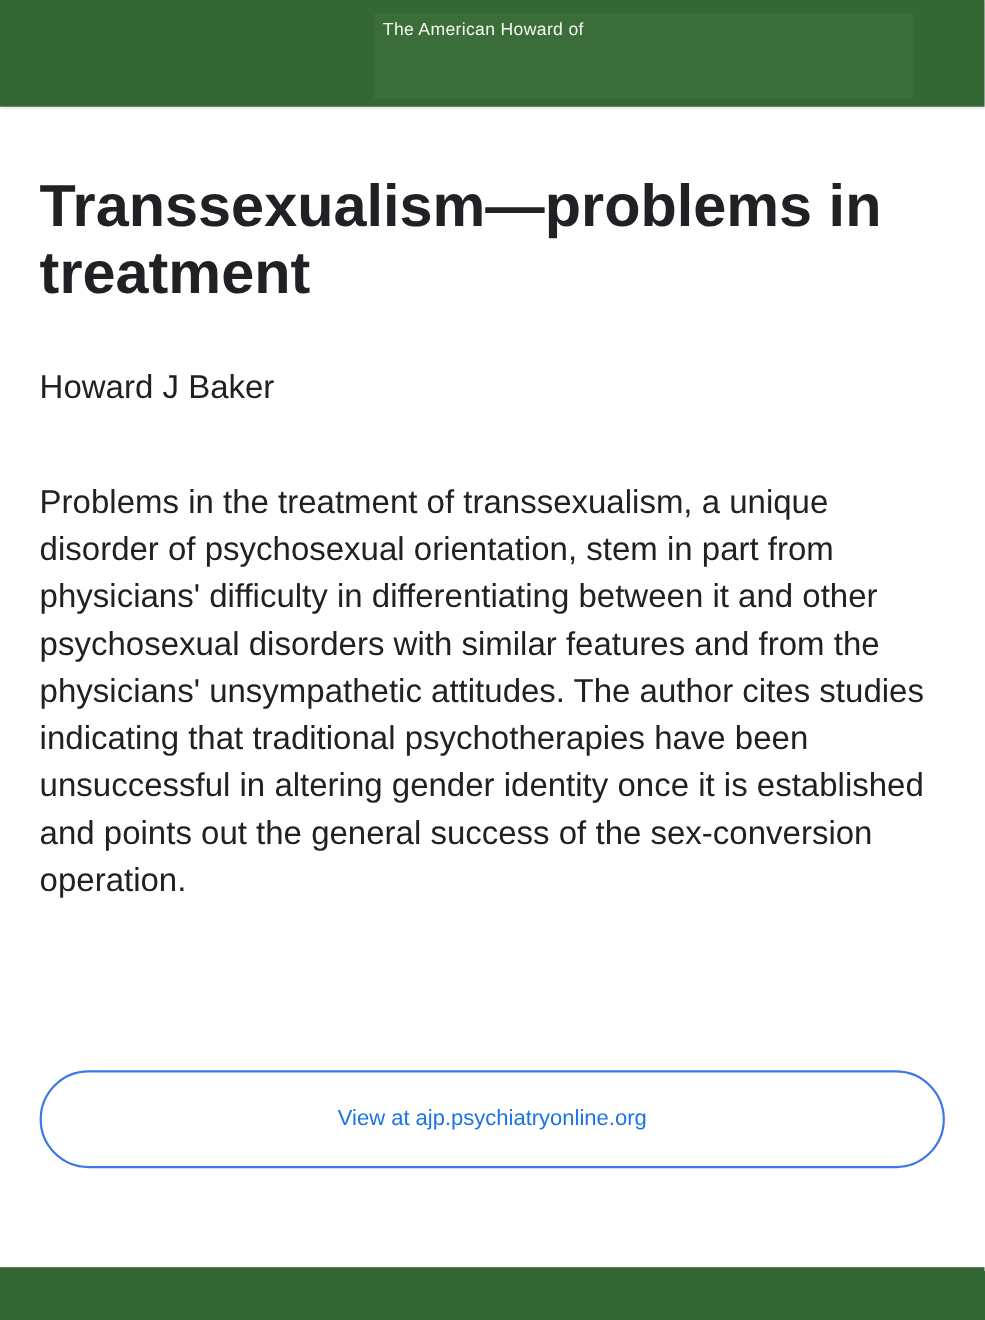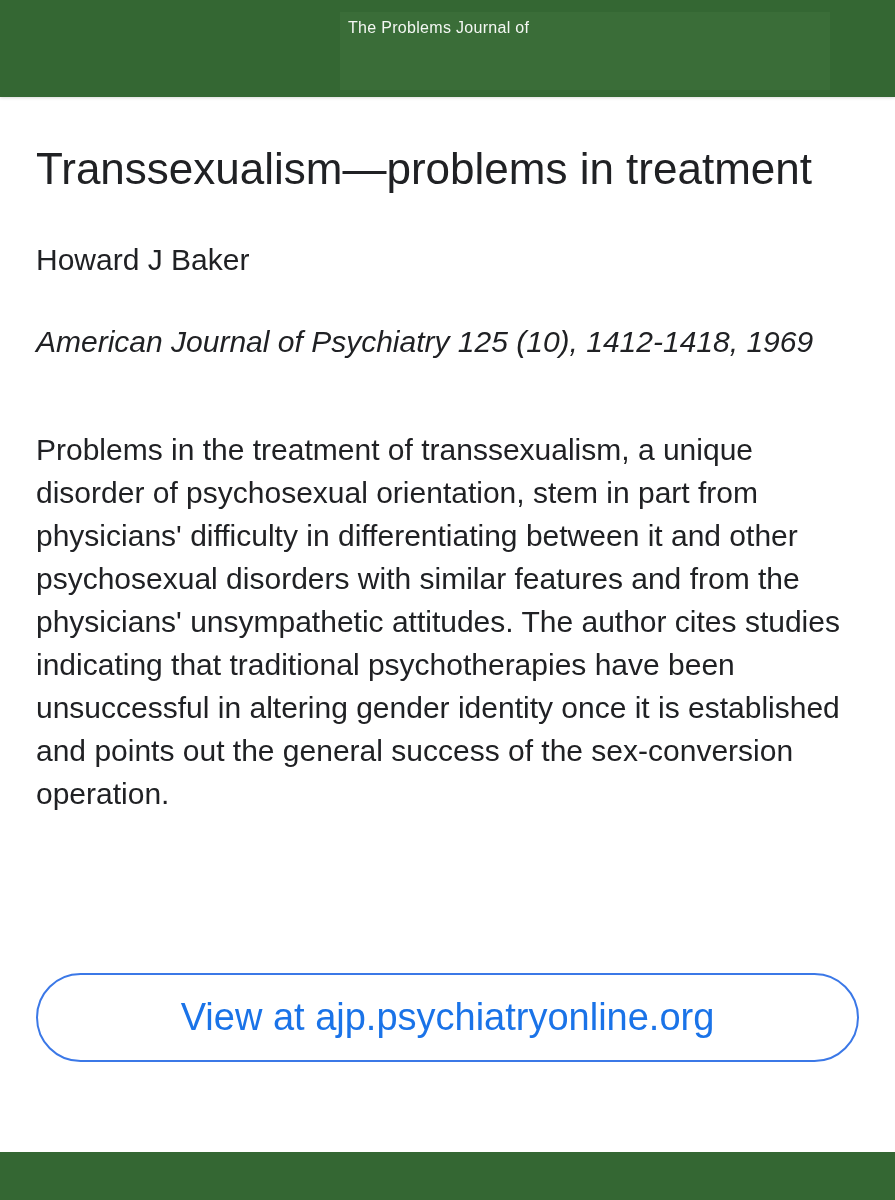--- a/index.html
+++ b/index.html
@@ -58,28 +58,28 @@
     white-space: nowrap;
   }
 
   
   .content {
     position: absolute;
     left: 36px; top: 97px;
     width: 823px;
   }
   .page-title {
-    margin-top: 41px;
-    font-size: 44px;
-    font-weight: 400;
+    margin-top: 60px;
+    font-size: 54px;
+    font-weight: 700;
     line-height: 61px;
     color: var(--text-color);
   }
   .author-line {
-    margin-top: 43px;
+    margin-top: 56px;
     font-size: 30px;
     line-height: 36px;
     color: var(--text-color);
   }
   .citation-line {
     margin-top: 42px;
     font-size: 30px;
     font-style: italic;
     line-height: 44px;
     color: var(--text-color);
@@ -96,46 +96,45 @@
     position: absolute;
     left: 36px; top: 973px;
     width: 823px; height: 89px;
     background: #ffffff;
     border: 2px solid var(--button-border-blue);
     border-radius: 45px;
     display: flex;
     align-items: center;
     justify-content: center;
     font-family: "Liberation Sans", "DejaVu Sans", sans-serif;
-    font-size: 38px;
+    font-size: 20px;
     color: var(--link-blue);
     cursor: pointer;
   }
 
   
   .footer-bar {
     position: absolute;
     left: 0; bottom: 0;
     width: 895px; height: 48px;
     background: var(--header-green);
   }
 </style>
 </head>
 <body>
 
 <header class="journal-header">
   <div class="logo-box">
     <div class="logo-text">
-      <span class="logo-line1">The Problems Journal of</span>
+      <span class="logo-line1">The American Howard of</span>
     </div>
   </div>
 </header>
 
 <main class="content">
   <h1 class="page-title">Transsexualism—problems in treatment</h1>
   <div class="author-line">Howard J Baker</div>
-  <div class="citation-line">American Journal of Psychiatry 125 (10), 1412-1418, 1969</div>
   <p class="abstract-text">Problems in the treatment of transsexualism, a unique disorder of psychosexual orientation, stem in part from physicians' difficulty in differentiating between it and other psychosexual disorders with similar features and from the physicians' unsympathetic attitudes. The author cites studies indicating that traditional psychotherapies have been unsuccessful in altering gender identity once it is established and points out the general success of the sex-conversion operation.</p>
 </main>
 
 <button class="view-button">View at ajp.psychiatryonline.org</button>
 
 <footer class="footer-bar"></footer>
 
 </body></html>

